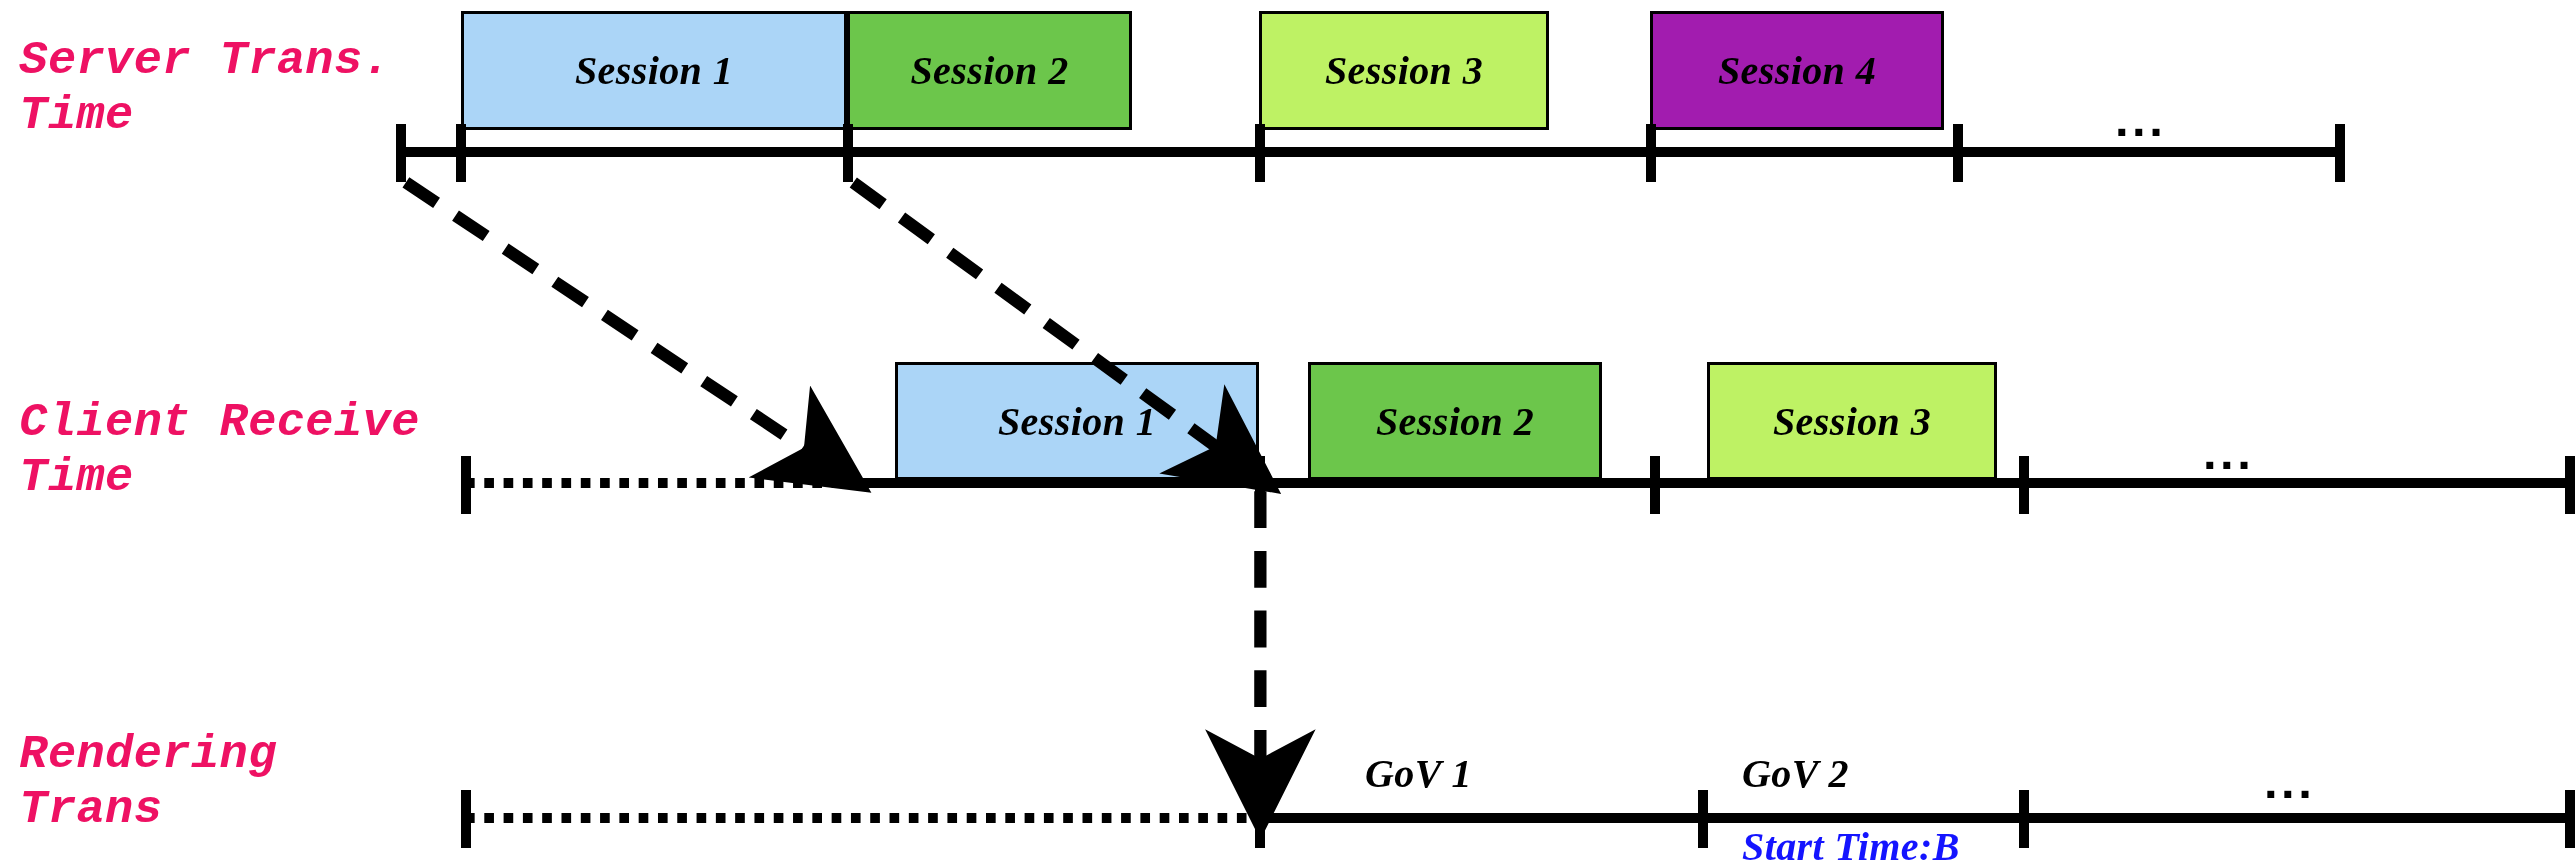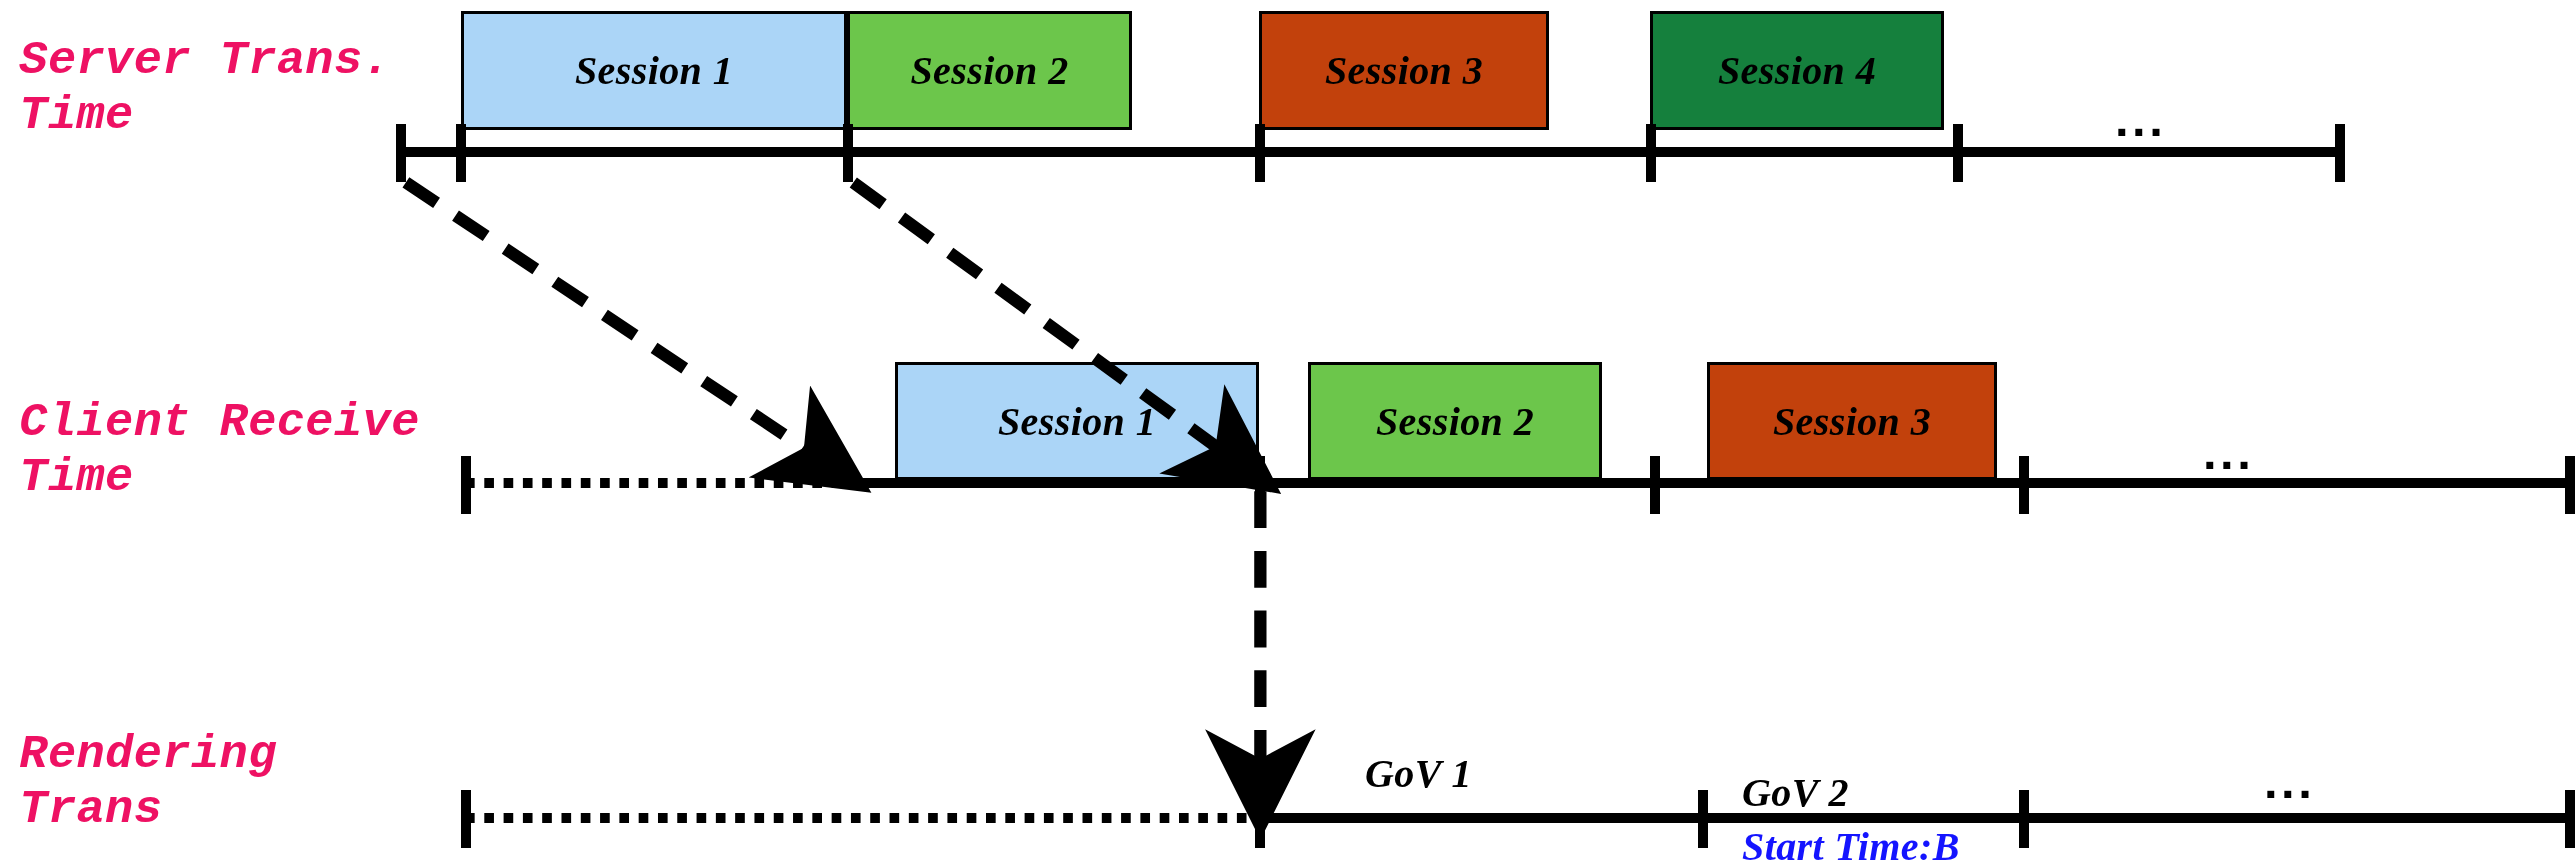--- a/index.html
+++ b/index.html
@@ -49,22 +49,22 @@
     align-items:center;
     justify-content:center;
     font-family:"Liberation Serif", serif;
     font-weight:bold;font-style:italic;
     font-size:40px;
     color:#000;
     letter-spacing:0.4px;
   }
   .c-blue{background:#ABD5F7;}
   .c-green{background:#6CC64B;}
-  .c-orange{background:#c2410c;}
-  .c-purple{background:#15803d;}
+  .c-orange{background:#bef264;}
+  .c-purple{background:#a21caf;}
 
   .ellipsis{
     position:absolute;
     color:#000;
     font-family:"Liberation Sans", sans-serif;
     font-weight:bold;
     font-size:49px;
     letter-spacing:3.5px;
     line-height:1;
   }
@@ -147,21 +147,21 @@
   <div class="tick" style="left:1255px;top:456px;height:58px;"></div>
   <div class="tick" style="left:1650px;top:456px;height:58px;"></div>
   <div class="tick" style="left:2019px;top:456px;height:58px;"></div>
   <div class="tick" style="left:2565px;top:456px;height:58px;"></div>
 
 
   <div class="row-label" style="left:19.3px;top:727px;width:377px;">Rendering
 Trans</div>
 
   <div class="gov-label" style="left:1365px;top:750px;">GoV 1</div>
-  <div class="gov-label" style="left:1742px;top:750px;margin-top:19px;">GoV 2</div>
+  <div class="gov-label" style="left:1742px;top:750px;">GoV 2</div>
 
   <div class="ellipsis" style="left:2264px;top:757px;">...</div>
 
   <div class="axis-dotted" style="left:465px;top:813px;width:794px;"></div>
   <div class="axis-line" style="left:1257px;top:813px;width:1317px;"></div>
   <div class="tick" style="left:461px;top:790px;height:58px;"></div>
   <div class="tick" style="left:1255px;top:790px;height:58px;"></div>
   <div class="tick" style="left:1698px;top:790px;height:58px;"></div>
   <div class="tick" style="left:2019px;top:790px;height:58px;"></div>
   <div class="tick" style="left:2565px;top:790px;height:58px;"></div>

